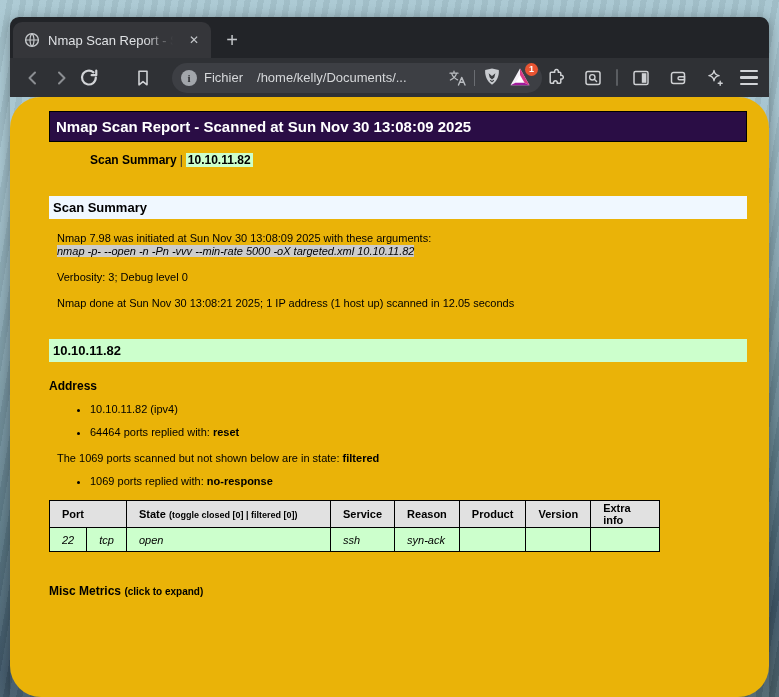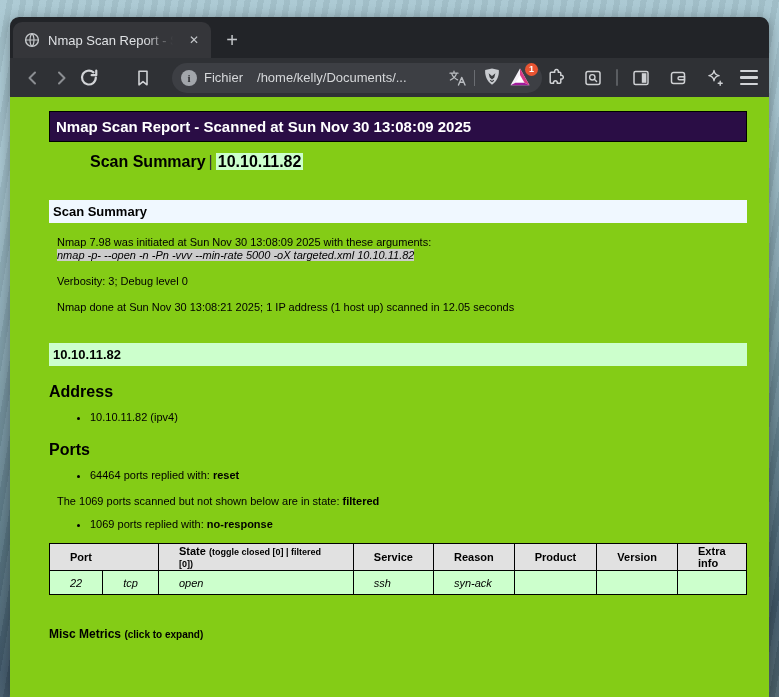--- a/index.html
+++ b/index.html
@@ -55,38 +55,38 @@
   .badge {
     position: absolute; top: -4px; right: -5px; min-width: 13px; height: 13px; border-radius: 7px;
     background: #e85432; color: #fff; font-size: 9px; font-weight: bold;
     display: flex; align-items: center; justify-content: center; padding: 0 3px;
   }
   .right-icons { display: flex; align-items: center; margin-left: auto; gap: 9px; }
   .tb-sep { width: 2px; height: 17px; background: #5a5d61; border-radius: 1px; }
   .hamburger { display: flex; flex-direction: column; gap: 4px; padding: 2px; }
   .hamburger span { width: 18px; height: 2.4px; background: #d2d4d7; border-radius: 1px; }
   
-  .page { flex: 1; background: #84cc16; color: #000; font-size: 11px; padding: 14px 22px 0 39px; overflow: hidden; }
+  .page { flex: 1; background: #eab308; color: #000; font-size: 11px; padding: 14px 22px 0 39px; overflow: hidden; border-radius: 31px; }
   .report-h1 {
     background: #2A0D45; color: #ffffff; font-size: 15px; font-weight: bold;
     padding: 6px 6px; border: 1px solid #000;
   }
-  .report-nav { margin: 11px 0 0 41px; font-size: 16px; font-weight: bold; }
+  .report-nav { margin: 11px 0 0 41px; font-size: 12px; font-weight: bold; }
   .report-nav a { color: #000; text-decoration: none; }
   .nav-sep { font-weight: normal; color: #333; margin: 0 3px; }
   .host-chip { background: #CCFFCC; padding: 0 2px; }
   .report-h2 { margin-top: 29px; background: #F0F8FF; font-size: 13px; font-weight: bold; padding: 4px; }
   .report-h2.green { background: #CCFFCC; }
   .page p { margin: 13px 0 0 8px; line-height: 1.18; }
   .cmd { background: #CCCCCC; font-style: italic; }
-  .report-h3 { margin-top: 17px; font-size: 16px; font-weight: bold; }
+  .report-h3 { margin-top: 17px; font-size: 12px; font-weight: bold; }
   .page ul { margin: 10px 0 0 0; padding-left: 41px; }
   .page li { line-height: 1.2; }
   table.ports { border-collapse: collapse; margin-top: 12px; font-size: 11px; }
-  table.ports th, table.ports td { border: 1px solid #000; padding: 1px 20px; text-align: left; height: 24px; }
+  table.ports th, table.ports td { border: 1px solid #000; padding: 1px 12px; text-align: left; height: 24px; }
   table.ports th { background: #E1E1E1; font-weight: bold; }
   .toggle-note { font-size: 9px; }
   tr.open td { background: #CCFFCC; font-style: italic; }
   col.c-port { width: 37px; } col.c-proto { width: 26px; } col.c-state { width: 204px; }
   col.c-service { width: 55px; } col.c-reason { width: 53px; } col.c-product { width: 57px; }
   col.c-version { width: 54px; } col.c-extra { width: 69px; }
   .misc { margin-top: 32px; font-size: 12px; font-weight: bold; cursor: pointer; }
   .misc .hint { font-size: 10px; text-align: right; }
   svg { display: block; }
 </style>
@@ -222,21 +222,20 @@
     <p>Verbosity: 3; Debug level 0</p>
     <p>Nmap done at Sun Nov 30 13:08:21 2025; 1 IP address (1 host up) scanned in 12.05 seconds</p>
 
     <div class="report-h2 green">10.10.11.82</div>
 
     <div class="report-h3">Address</div>
     <ul>
       <li>10.10.11.82 (ipv4)</li>
     </ul>
 
-    <div class="report-h3">Ports</div>
 
     <ul>
       <li>
         <span>64464 ports replied with: </span><b>reset</b>
       </li>
     </ul>
     <p>
       <span>The 1069 ports scanned but not shown below are in state: </span><b>filtered</b>
     </p>
     <ul>

